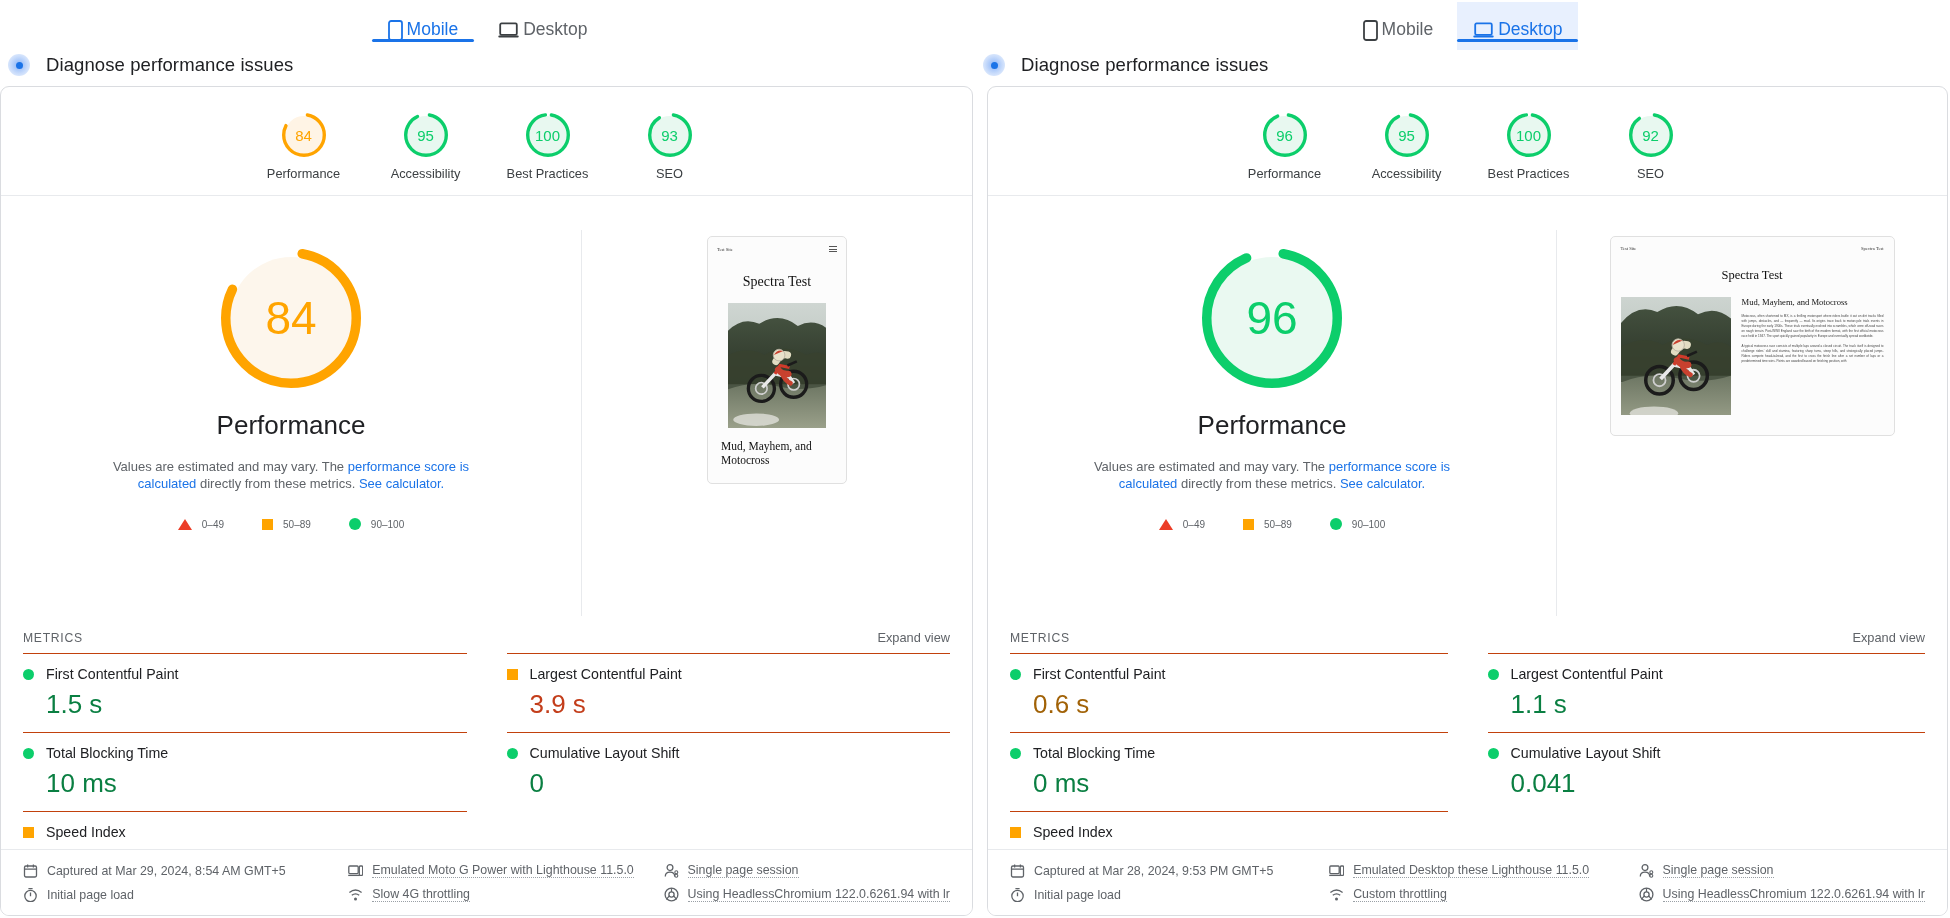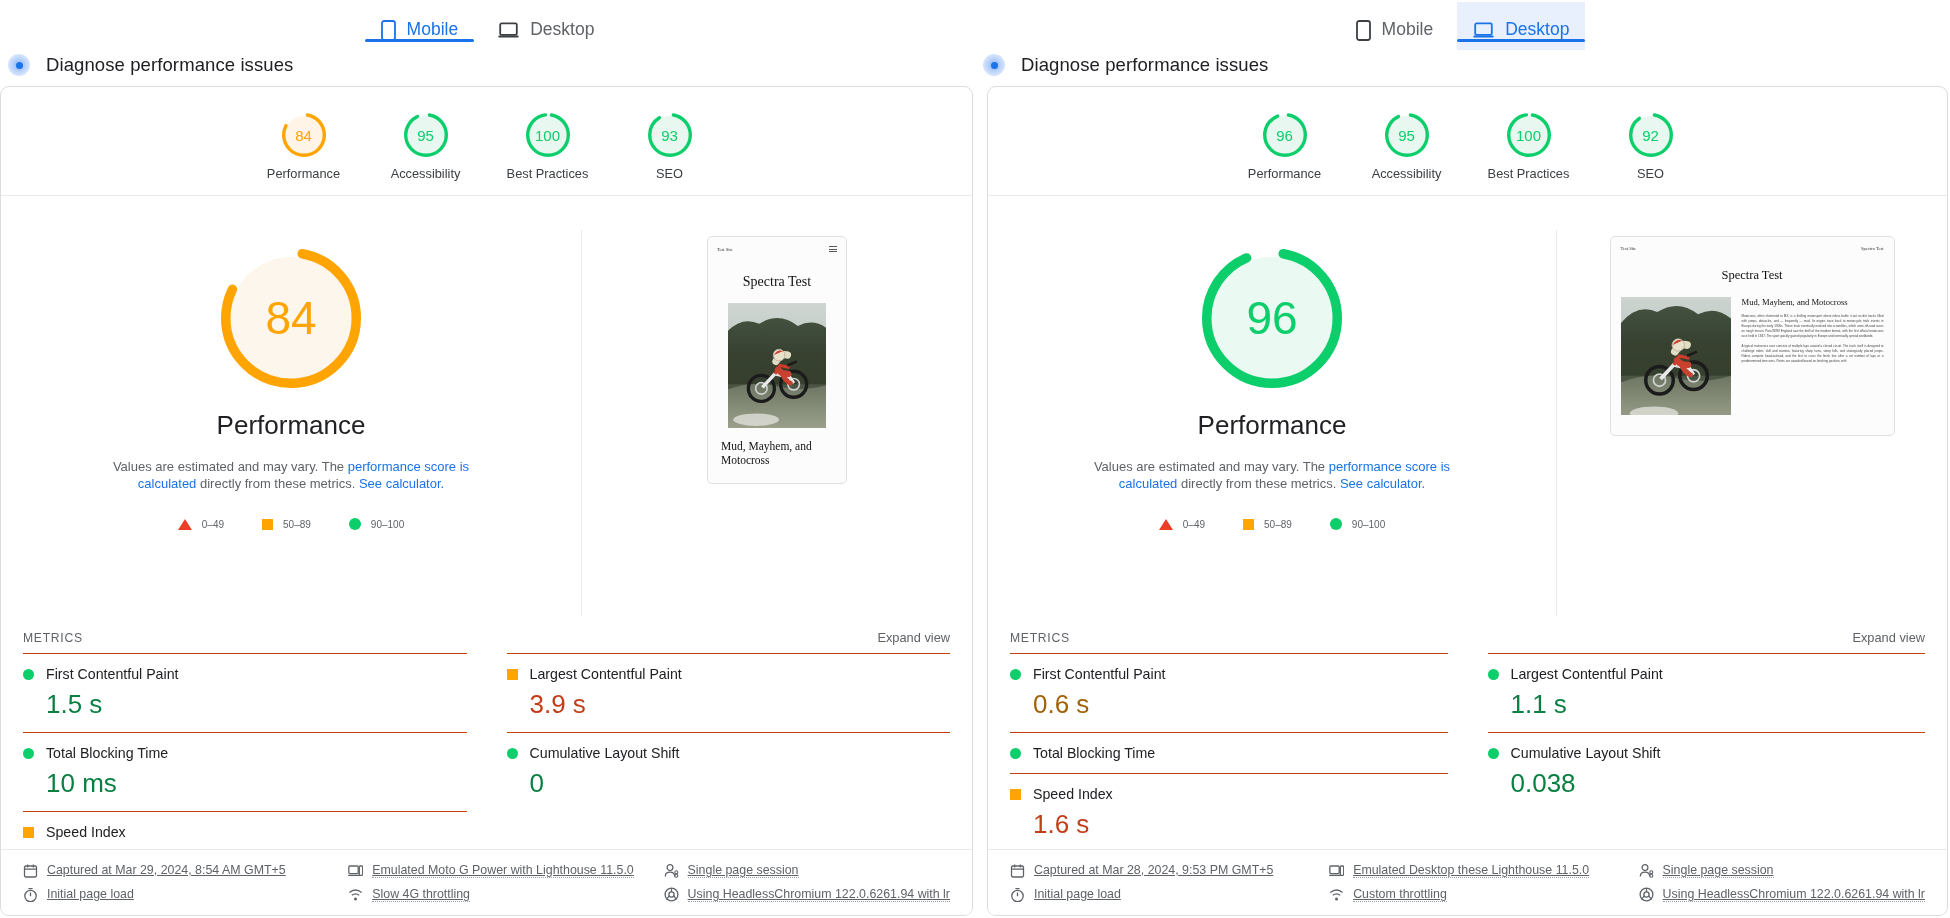--- a/index.html
+++ b/index.html
@@ -14,21 +14,21 @@
   .panel { position: relative; height: 918px; background: #fff; }
   .panel-left  { width: 975px; }
   .panel-right { width: 975px; }
 
   
   .tabbar {
     height: 50px; display: flex; align-items: flex-start;
     justify-content: center; gap: 8px; padding-top: 2px;
   }
   .tab {
-    display: flex; align-items: center; gap: 11px;
+    display: flex; align-items: center; gap: 4px;
     padding: 8px 16px 0 16px; height: 48px;
     font-size: 17.5px; color: #5f6368; cursor: pointer;
     position: relative; background: transparent;
   }
   .tab .tab-label { line-height: 1; }
   .tab.active { color: #1a73e8; }
   .tab.active.boxed { background: #e8f0fe; }
   .tab .underline {
     position: absolute; left: 0; right: 0; bottom: 8px; height: 3.5px;
     background: #1a73e8; border-radius: 3px; display: none;
@@ -145,21 +145,21 @@
   
   .foot {
     position: absolute; left: 0; right: 0; bottom: 0;
     border-top: 1px solid #e8eaed; background: #fff;
     padding: 13px 22px 13px 22px; display: flex; gap: 0;
   }
   .foot-col { display: flex; flex-direction: column; gap: 9px; }
   .foot-col:nth-child(1) { width: 330px; }
   .foot-col:nth-child(2) { width: 320px; }
   .foot-col:nth-child(3) { flex: 1; }
-  .foot-row { display: flex; align-items: flex-start; gap: 9px; font-size: 12.4px; color: #5f6368; white-space: nowrap; text-decoration: underline; }
+  .foot-row { display: flex; align-items: center; gap: 9px; font-size: 12.4px; color: #5f6368; white-space: nowrap; }
   .foot-row .ul { border-bottom: 1px dotted #9aa0a6; cursor: pointer; }
   .divider-v { position: absolute; left: 975px; top: 0; width: 1px; height: 918px; background: #e0e0e0; }
 </style>
 </head>
 <body>
 
 <div class="stage">
   <div class="divider-v"></div>
 <div class="panel panel-left">
       <div class="tabbar">
@@ -584,20 +584,21 @@
                 <div class="m-dot" style="background: rgb(12, 206, 107);"></div>
                 <span>First Contentful Paint</span>
               </div>
               <div class="metric-val" style="color: #a16207;">0.6 s</div>
             </div>
             <div class="metric">
               <div class="metric-name">
                 <div class="m-dot" style="background: rgb(12, 206, 107);"></div>
                 <span>Total Blocking Time</span>
               </div>
+              <div class="metric-val" style="color: rgb(10, 127, 66);">0 ms</div>
             </div>
             <div class="metric">
               <div class="metric-name">
                 <div class="m-sq" style="background: rgb(255, 164, 0);"></div>
                 <span>Speed Index</span>
               </div>
               <div class="metric-val" style="color: rgb(195, 61, 26);">1.6 s</div>
             </div>
           </div>
           <div class="mcol">
@@ -606,21 +607,21 @@
                 <div class="m-dot" style="background: rgb(12, 206, 107);"></div>
                 <span>Largest Contentful Paint</span>
               </div>
               <div class="metric-val" style="color: rgb(10, 127, 66);">1.1 s</div>
             </div>
             <div class="metric">
               <div class="metric-name">
                 <div class="m-dot" style="background: rgb(12, 206, 107);"></div>
                 <span>Cumulative Layout Shift</span>
               </div>
-              <div class="metric-val" style="color: rgb(10, 127, 66);">0.038</div>
+              <div class="metric-val" style="color: rgb(10, 127, 66);">0.041</div>
             </div>
           </div>
         </div>
         <div class="foot">
           <div class="foot-col">
             <div class="foot-row">
               <span>
                 <svg width="15" height="15" viewBox="0 0 15 15">
                   <rect x="1.5" y="3" width="12" height="11" rx="1.4" fill="none" stroke="#5f6368" stroke-width="1.3"></rect>
                   <path d="M1.5 6.2h12M4.6 1.4v3M10.4 1.4v3" stroke="#5f6368" stroke-width="1.3"></path>

